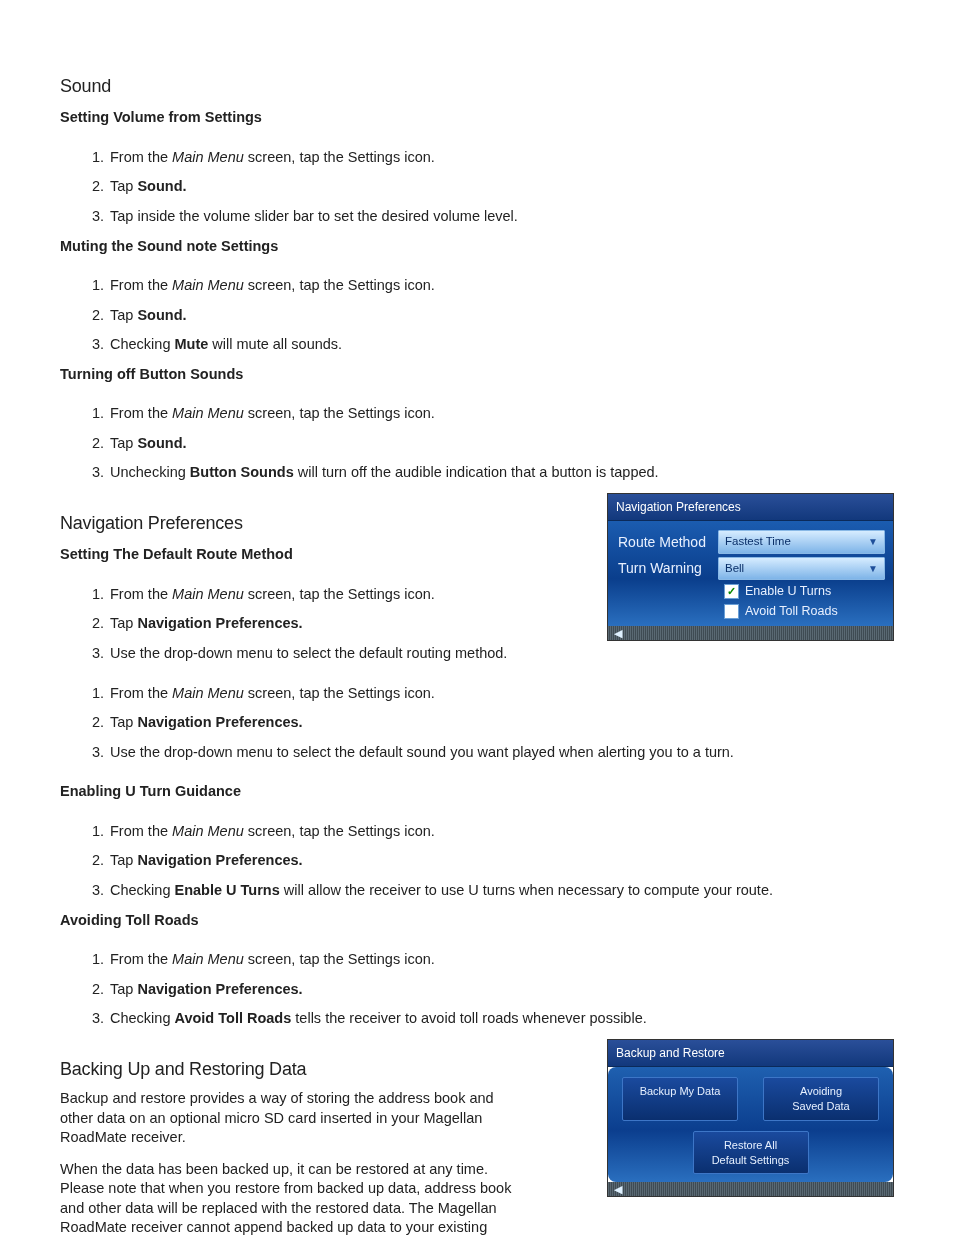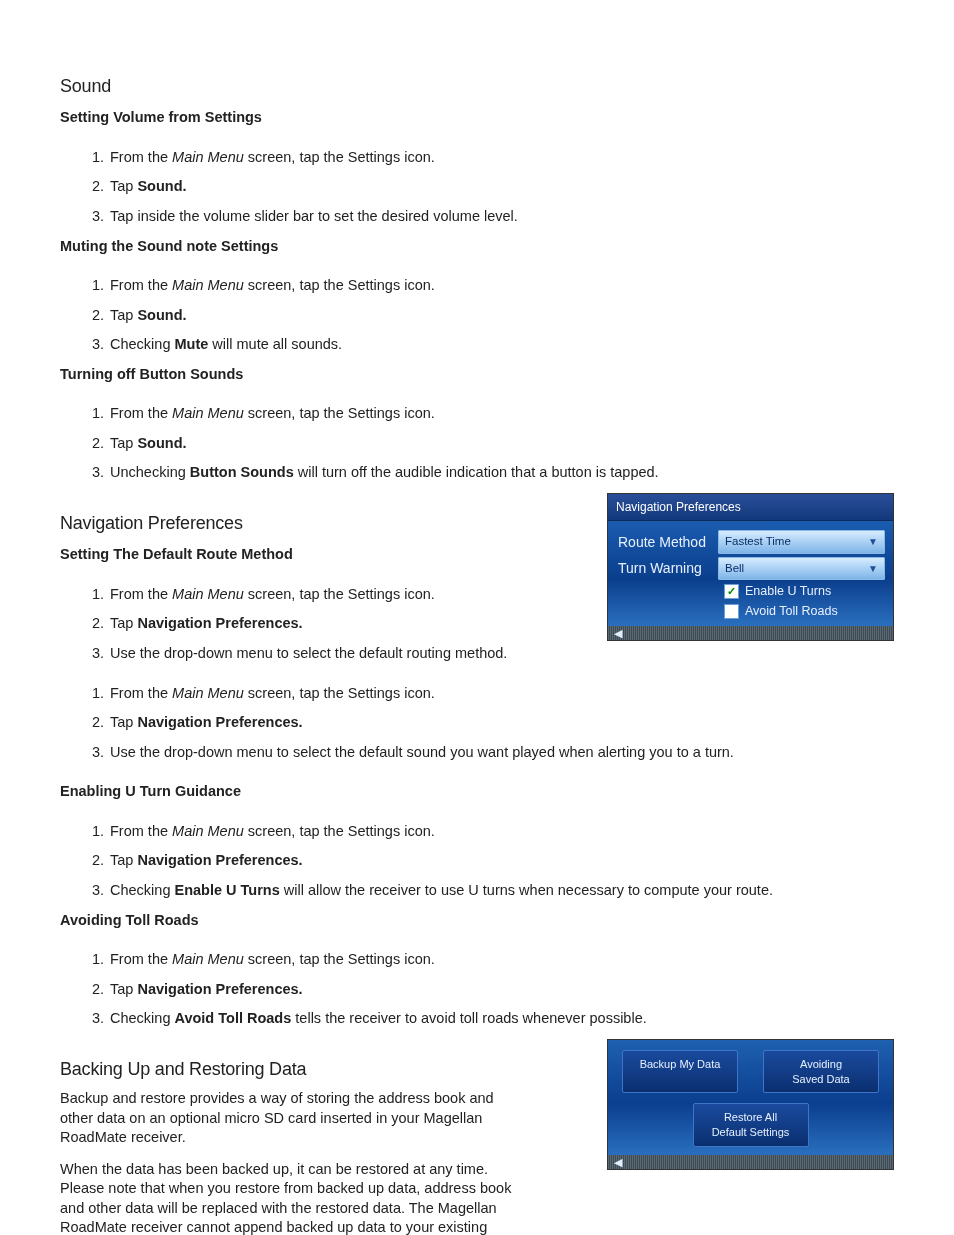--- a/index.html
+++ b/index.html
@@ -93,21 +93,21 @@
     font-size:12px;
   }
   .backup .titlebar {
     background: linear-gradient(#2a4f99, #12387c);
     padding: 5px 8px; font-size:12px; border-bottom:1px solid #0b2a5a;
   }
   .backup .content {
     background: linear-gradient(#1f60b0, #0b3e8e 55%, #2a6fbf);
     min-height: 96px;
     padding: 10px 14px 8px 14px;
-    display:flex; flex-direction:column; gap:10px; align-items:center;
+    display:flex; flex-direction:column; gap:10px; align-items:center;border-radius:8px;
   }
   .bk-row { display:flex; justify-content:space-between; width:100%; gap:14px;}
   .bk-btn {
     background: linear-gradient(#1a4a9e, #0a2f6f);
     border:1px solid #3d76c7;
     padding:6px 8px;
     text-align:center;
     font-size:11px;
     color:#e6f0ff;
     min-width:98px;
@@ -198,20 +198,21 @@
 
 <div class="sub">Avoiding Toll Roads</div>
 <ol>
   <li><span class="prefix">From the </span><span class="italic">Main Menu</span><span class="after"> screen, tap the Settings icon.</span></li>
   <li><span class="prefix">Tap </span><span class="bold">Navigation Preferences.</span></li>
   <li><span class="prefix">Checking </span><span class="bold">Avoid Toll Roads</span><span class="after"> tells the receiver to avoid toll roads whenever possible.</span></li>
 </ol>
 
 <div class="row">
   <div class="fig backup">
+    <div class="titlebar">Backup and Restore</div>
     <div class="content">
       <div class="bk-row">
         <div class="bk-btn">Backup My Data</div>
         <div class="bk-btn">
           <div>Avoiding</div>
           <div>Saved Data</div>
         </div>
       </div>
       <div class="bk-btn center">
         <div>Restore All</div>

